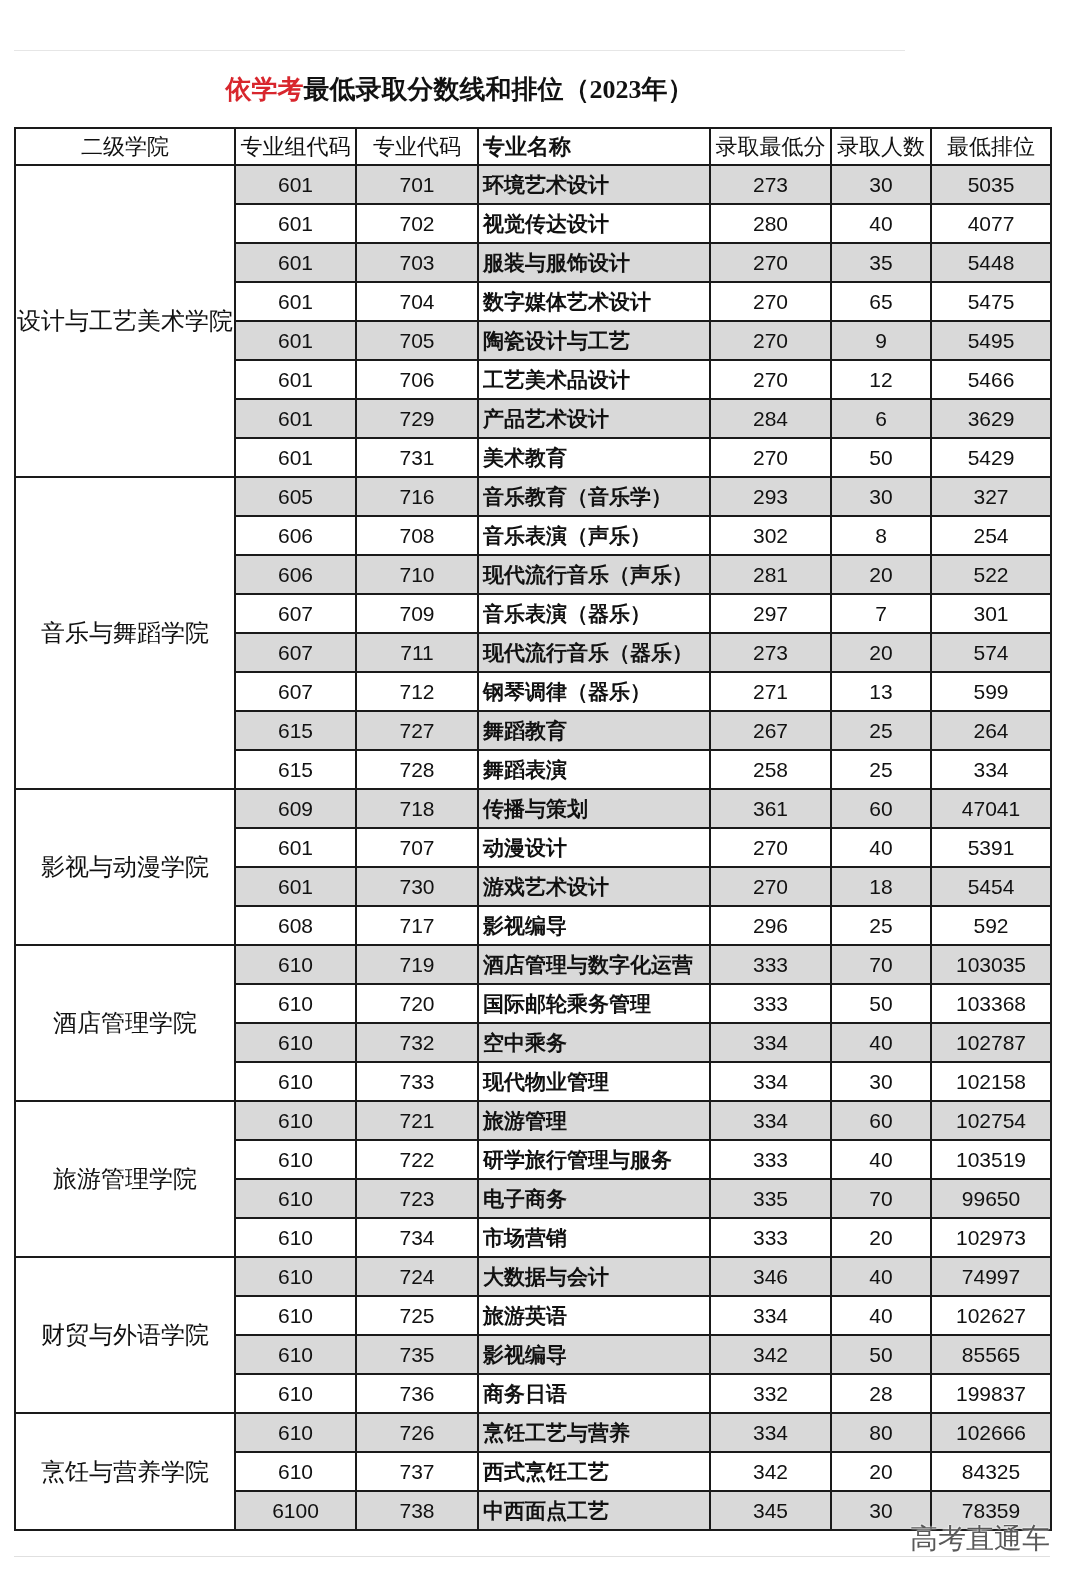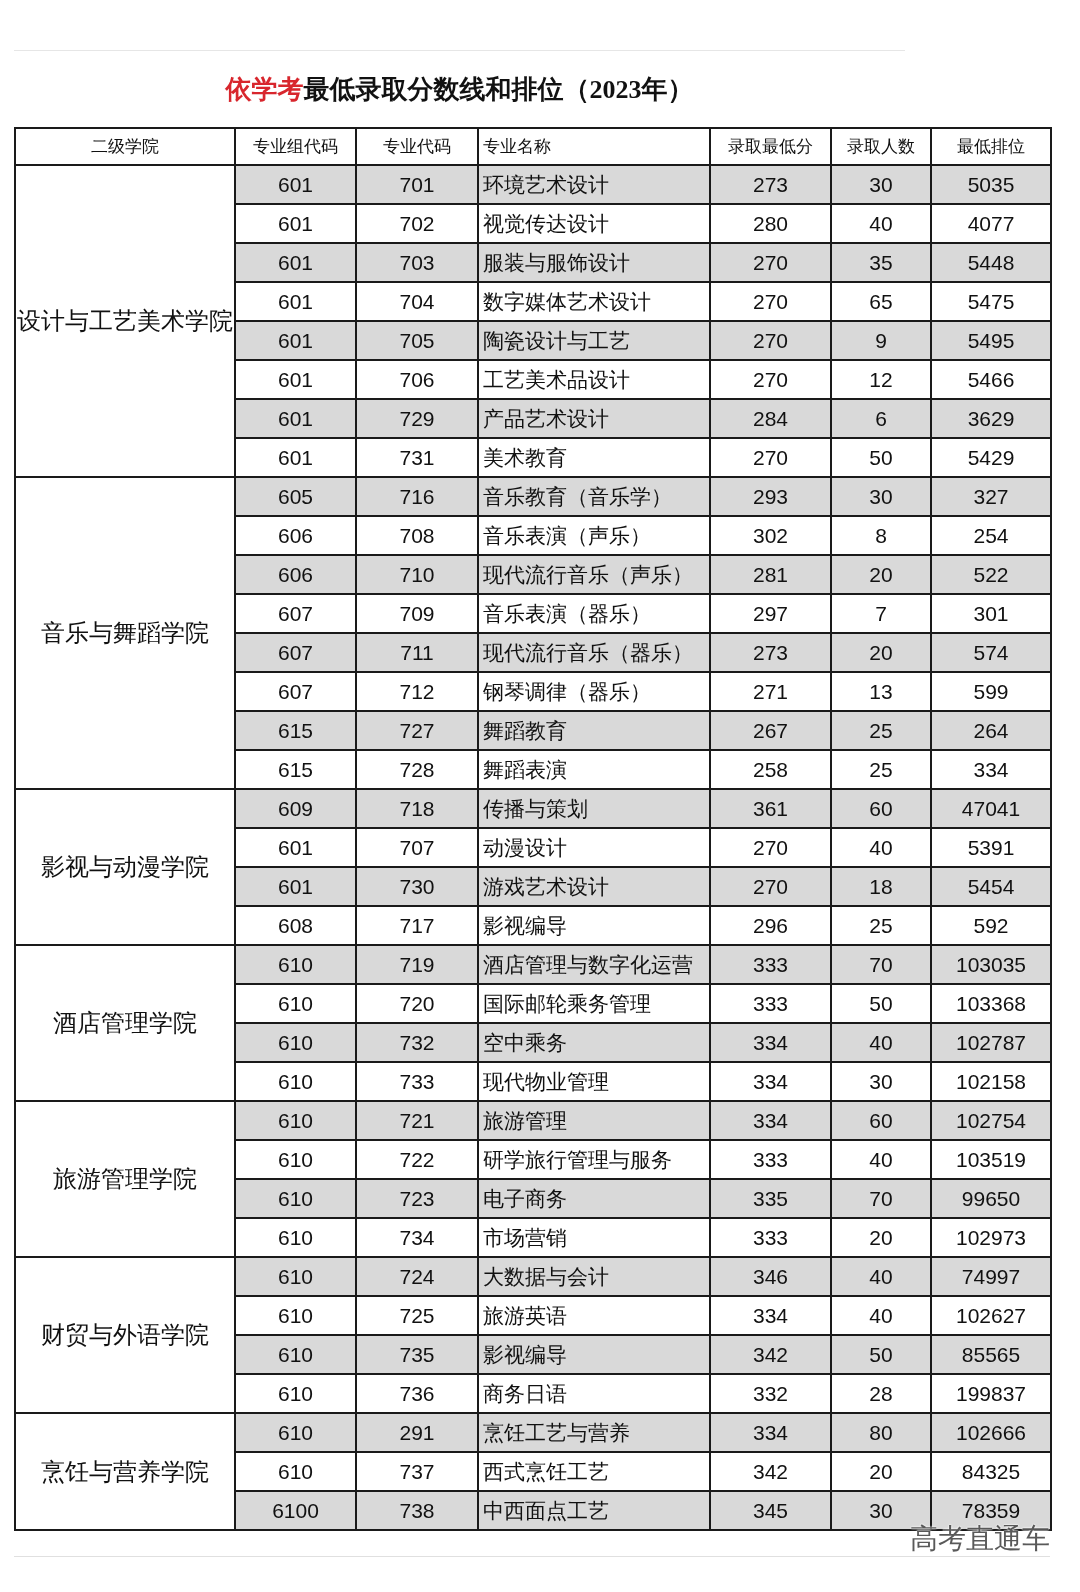--- a/index.html
+++ b/index.html
@@ -3,22 +3,22 @@
 <meta charset="utf-8">
 <style>
   html, body { margin: 0; padding: 0; background: #ffffff; }
   body { width: 1080px; height: 1592px; position: relative; overflow: hidden; font-family: "Liberation Sans", "DejaVu Sans", sans-serif; color: #111; }
   .sheet { position: absolute; left: 14px; top: 14px; width: 891px; margin-top: 36px; }
   .title-box { height: 76px; border-top: 1px solid #e6e6e6; display: flex; align-items: center; justify-content: center; font-family: "Liberation Serif", "DejaVu Serif", serif; font-weight: bold; font-size: 26px; letter-spacing: 0px; }
   .title-red { color: #d8262d; }
   .title-black { color: #111; }
   table { border-collapse: collapse; width: 1036px; table-layout: fixed; }
   td, th { border: 2px solid #1a1a1a; font-weight: normal; font-size: 21px; height: 37px; padding: 0; text-align: center; vertical-align: middle; }
-  th { font-size: 17px; height: 35px; }
-  td.name, th.name { text-align: left; padding-left: 4px; }
+  th { font-size: 22px; height: 35px; }
+  td.name, th.name { text-align: left; padding-left: 4px; font-weight: bold; }
   tr.shade td.cell { background: #d9d9d9; }
   td.college { background: #ffffff; font-size: 24px; }
   .watermark { position: absolute; right: 30px; bottom: 34px; font-size: 28px; color: rgba(60,60,60,0.85); text-shadow: 0 0 2px #fff, 0 0 2px #fff; pointer-events: none; }
   .bottom-line { position: absolute; left: 14px; top: 1556px; width: 1036px; height: 1px; background: #e0e0e0; }
 </style>
 </head>
 <body>
 
 <div class="sheet">
   <div class="title-box">
@@ -305,21 +305,21 @@
           <td class="cell">610</td>
           <td class="cell">736</td>
           <td class="cell name">商务日语</td>
           <td class="cell">332</td>
           <td class="cell">28</td>
           <td class="cell">199837</td>
         </tr>
         <tr class="shade">
           <td class="college" rowspan="3">烹饪与营养学院</td>
           <td class="cell">610</td>
-          <td class="cell">291</td>
+          <td class="cell">726</td>
           <td class="cell name">烹饪工艺与营养</td>
           <td class="cell">334</td>
           <td class="cell">80</td>
           <td class="cell">102666</td>
         </tr>
         <tr>
           <td class="cell">610</td>
           <td class="cell">737</td>
           <td class="cell name">西式烹饪工艺</td>
           <td class="cell">342</td>

